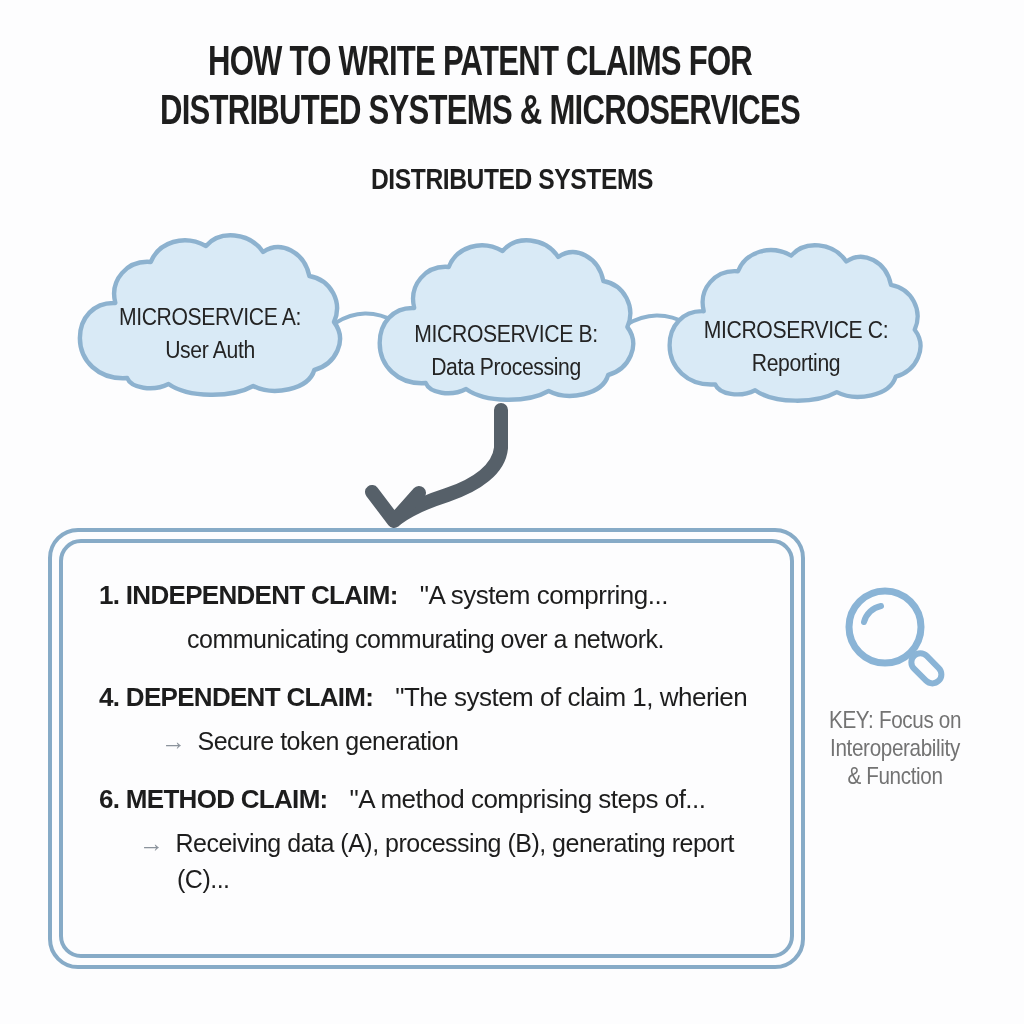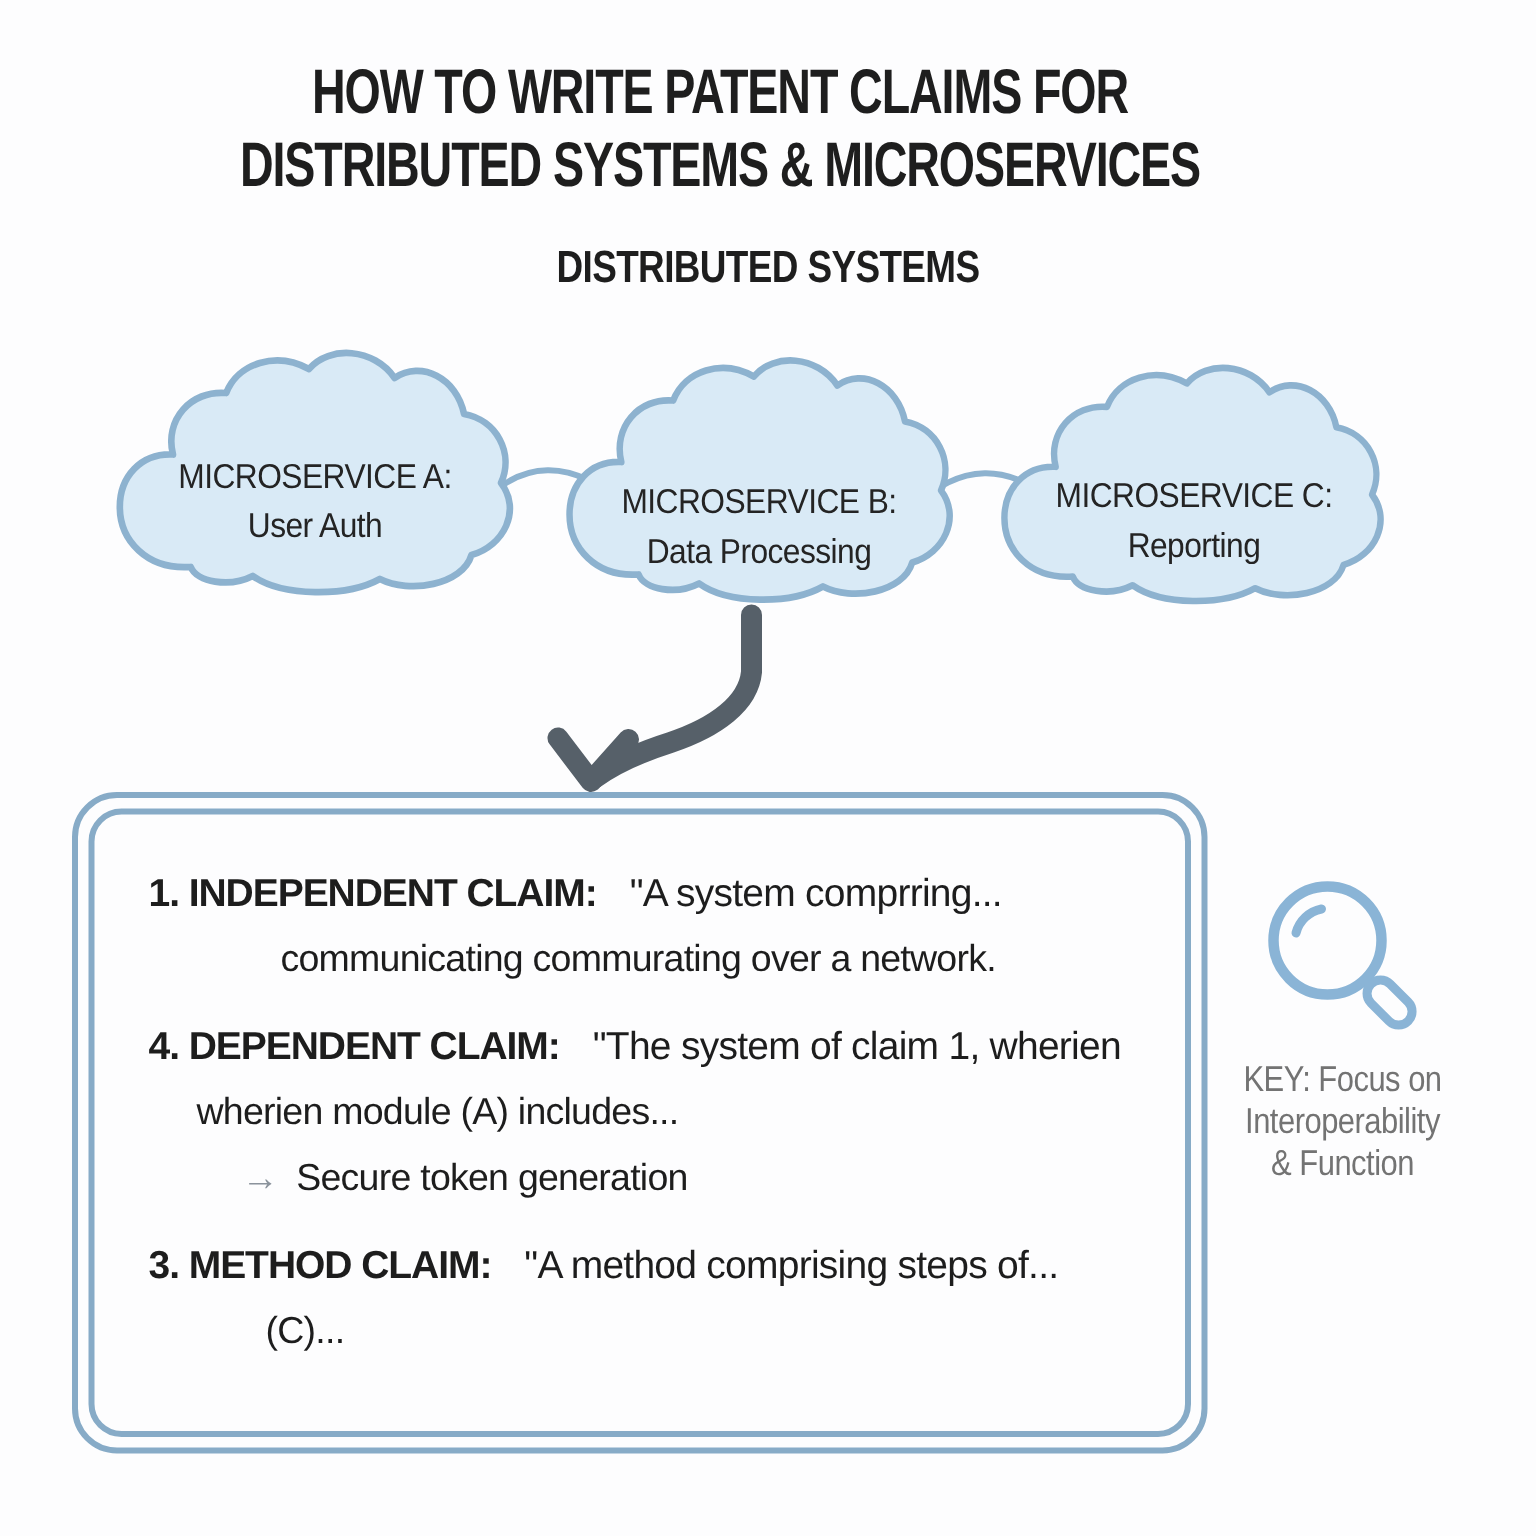--- a/index.html
+++ b/index.html
@@ -127,29 +127,31 @@
         <div class="claim-head">
           <span class="b">1. INDEPENDENT CLAIM:</span><span>"A system comprring...</span>
         </div>
         <div class="cline ind-b">communicating commurating over a network.</div>
       </div>
 
       <div class="claim">
         <div class="claim-head">
           <span class="b">4. DEPENDENT CLAIM:</span><span>"The system of claim 1, wherien</span>
         </div>
-        <div class="cline ind-c">wherien module (A) includes...</div>
         <div class="cline ind-d" style="margin-top:8px;">
           <span class="arr">→</span><span>Secure token generation</span>
         </div>
       </div>
 
       <div class="claim">
         <div class="claim-head">
-          <span class="b">3. METHOD CLAIM:</span><span>"A method comprising steps of...</span>
+          <span class="b">6. METHOD CLAIM:</span><span>"A method comprising steps of...</span>
+        </div>
+        <div class="cline ind-a">
+          <span class="arr">→</span><span>Receiving data (A), processing (B), generating report</span>
         </div>
         <div class="cline ind-e">(C)...</div>
       </div>
 
     </div>
   </div>
 </div>
 
 <div class="abs key-note">
   <div class="ln">KEY: Focus on</div>

